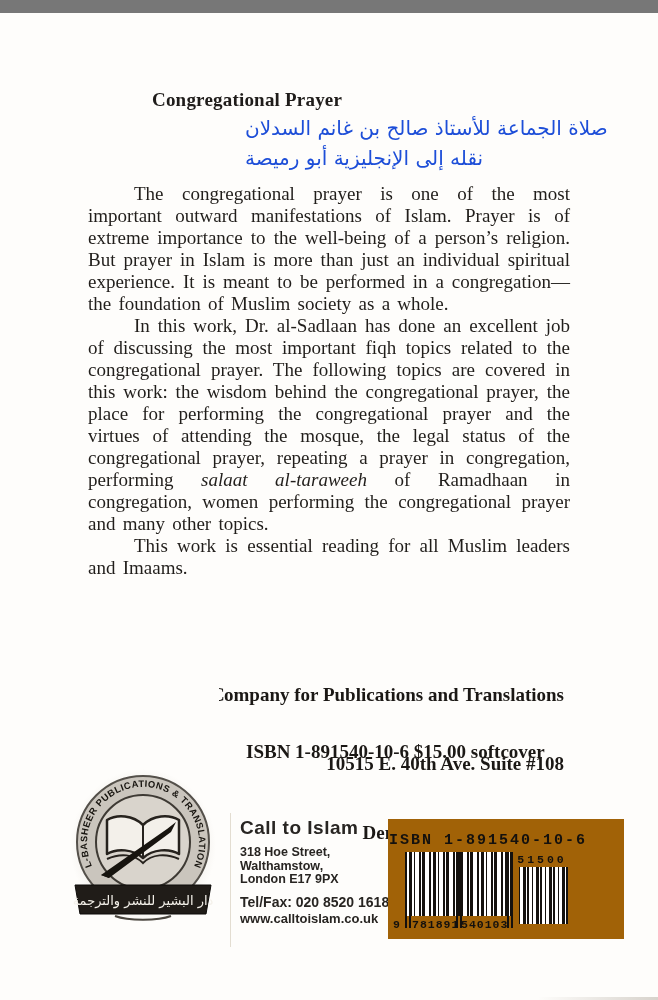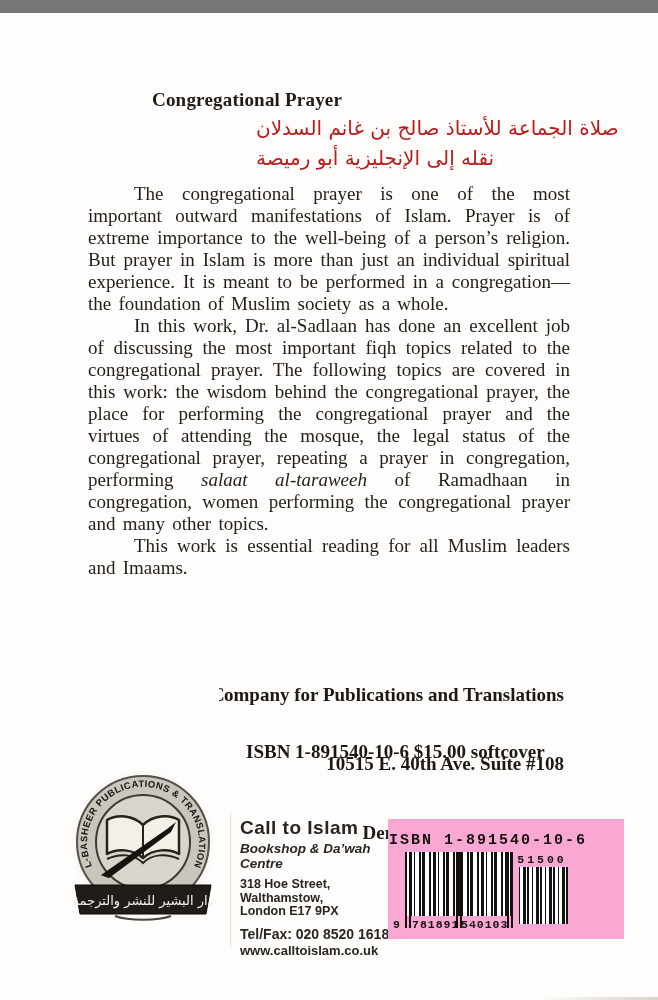--- a/index.html
+++ b/index.html
@@ -7,24 +7,24 @@
   .page {
     position:relative; width:658px; height:1000px;
     background:#fefdfb; margin:13px auto; overflow:hidden;
     font-family:"Liberation Serif", serif; color:#1f1c1a;
   }
   .title {
     position:absolute; left:152px; top:76px;
     font-size:19px; font-weight:bold; letter-spacing:0.2px;
   }
   .arabic-block {
-    position:absolute; left:256px; top:100px;
+    position:absolute; left:245px; top:100px;
     direction:rtl; text-align:left;
     font-family:"DejaVu Sans", sans-serif;
-    font-size:20px; line-height:30px; color:#b91c1c;
+    font-size:20px; line-height:30px; color:#1d4ed8;
   }
   .body-text {
     position:absolute; left:88px; top:170px; width:482px;
     font-size:19px; line-height:22px; text-align:justify;
     word-spacing:2.5px; color:#211e1b;
   }
   .body-text p { text-indent:46px; }
   .publisher {
     position:absolute; right:94px; top:624px; width:420px;
     text-align:right; font-weight:bold; font-size:19px; line-height:23px;
@@ -48,21 +48,21 @@
     font-family:"Liberation Sans", sans-serif; color:#282522;
   }
   .stamp .name { font-size:19px; font-weight:bold; letter-spacing:0.5px; }
   .stamp .subtitle { font-size:13.5px; font-weight:bold; font-style:italic; margin-top:2px; }
   .stamp .addr { font-size:12.5px; font-weight:bold; line-height:13.5px; margin-top:7px; }
   .stamp .telfax { font-size:14px; font-weight:bold; margin-top:7px; }
   .stamp .web { font-size:13px; font-weight:bold; margin-top:1px; }
   
   .bc-box {
     position:absolute; left:388px; top:806px; width:236px; height:120px;
-    background:#f9a8d4; font-family:"Liberation Mono", monospace; color:#14110e;
+    background:#a16207; font-family:"Liberation Mono", monospace; color:#14110e;
   }
   .bc-isbn {
     position:absolute; left:0; top:13px; width:200px; text-align:center;
     font-size:15px; font-weight:bold; letter-spacing:2px; white-space:nowrap;
   }
   .bc-bars-main {
     position:absolute; left:17px; top:33px; width:106px; height:64px;
     background:repeating-linear-gradient(90deg,
       #14110e 0px, #14110e 2px, #fff 2px, #fff 4px,
       #14110e 4px, #14110e 7px, #fff 7px, #fff 9px,
@@ -137,21 +137,20 @@
       <path d="M5,116 L141,116 L136,145 L10,145 Z" fill="#201c18" stroke="#0d0b09" stroke-width="1"></path>
       <text x="73" y="136" text-anchor="middle" font-family="'DejaVu Sans', sans-serif" font-size="13" fill="#f4f1ea">دار البشير للنشر والترجمة</text>
       <path d="M45,147 C58,152 88,152 101,147" fill="none" stroke="#4a463f" stroke-width="2"></path>
     </svg>
   </div>
 
   <div class="stamp-edge"></div>
 
   <div class="stamp">
     <div class="name">Call to Islam</div>
-    <div class="subtitle">Bookshop &amp; Da’wah Centre</div>
     <div class="addr">
       <div>318 Hoe Street,</div>
       <div>Walthamstow,</div>
       <div>London E17 9PX</div>
     </div>
     <div class="telfax">Tel/Fax: 020 8520 1618</div>
     <div class="web">www.calltoislam.co.uk</div>
   </div>
 
   <div class="bc-box">

